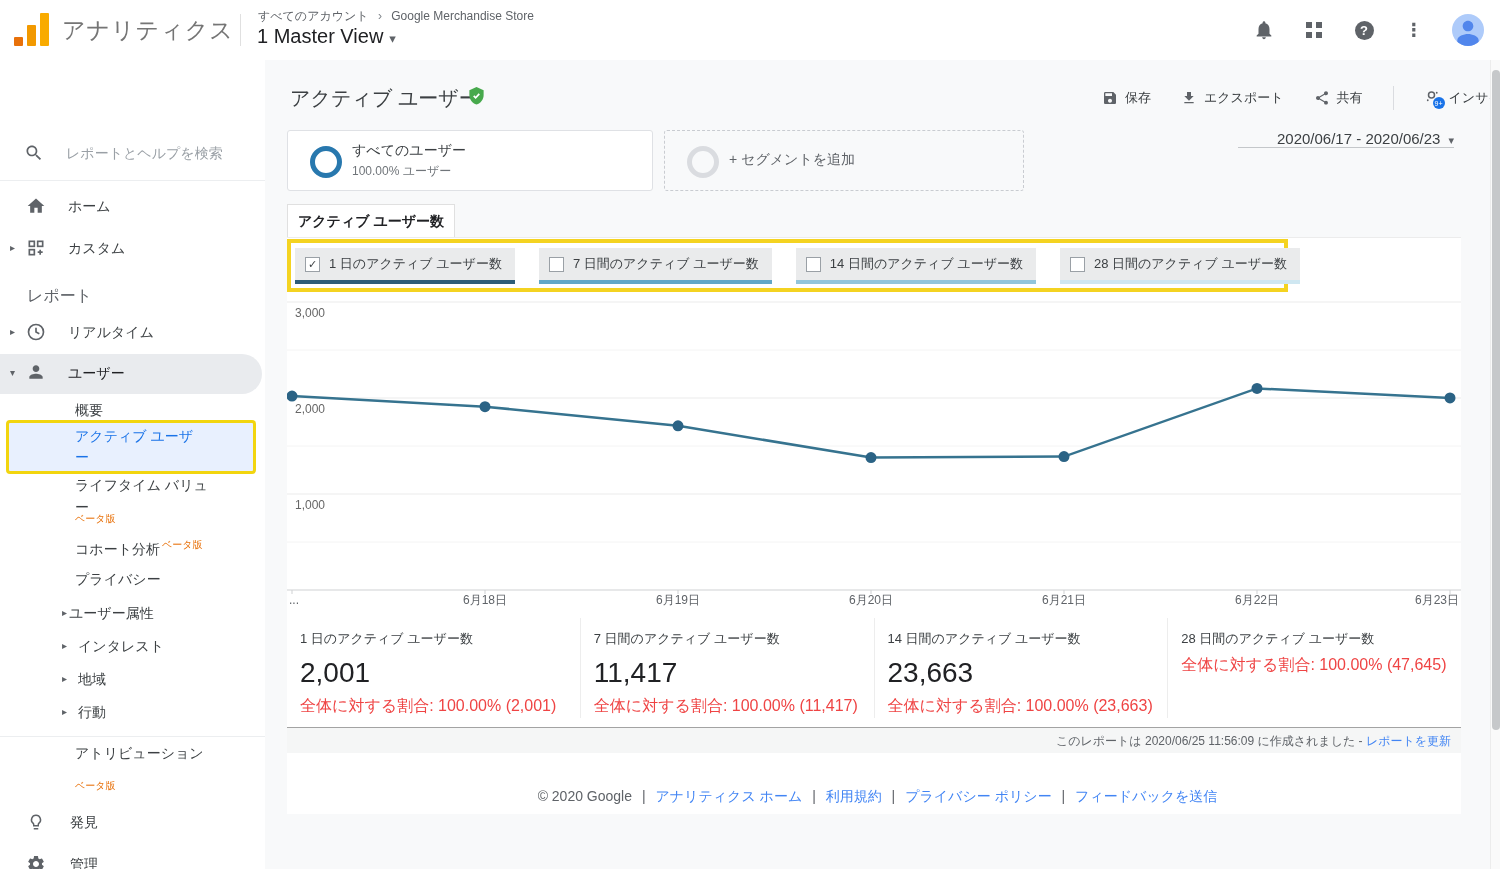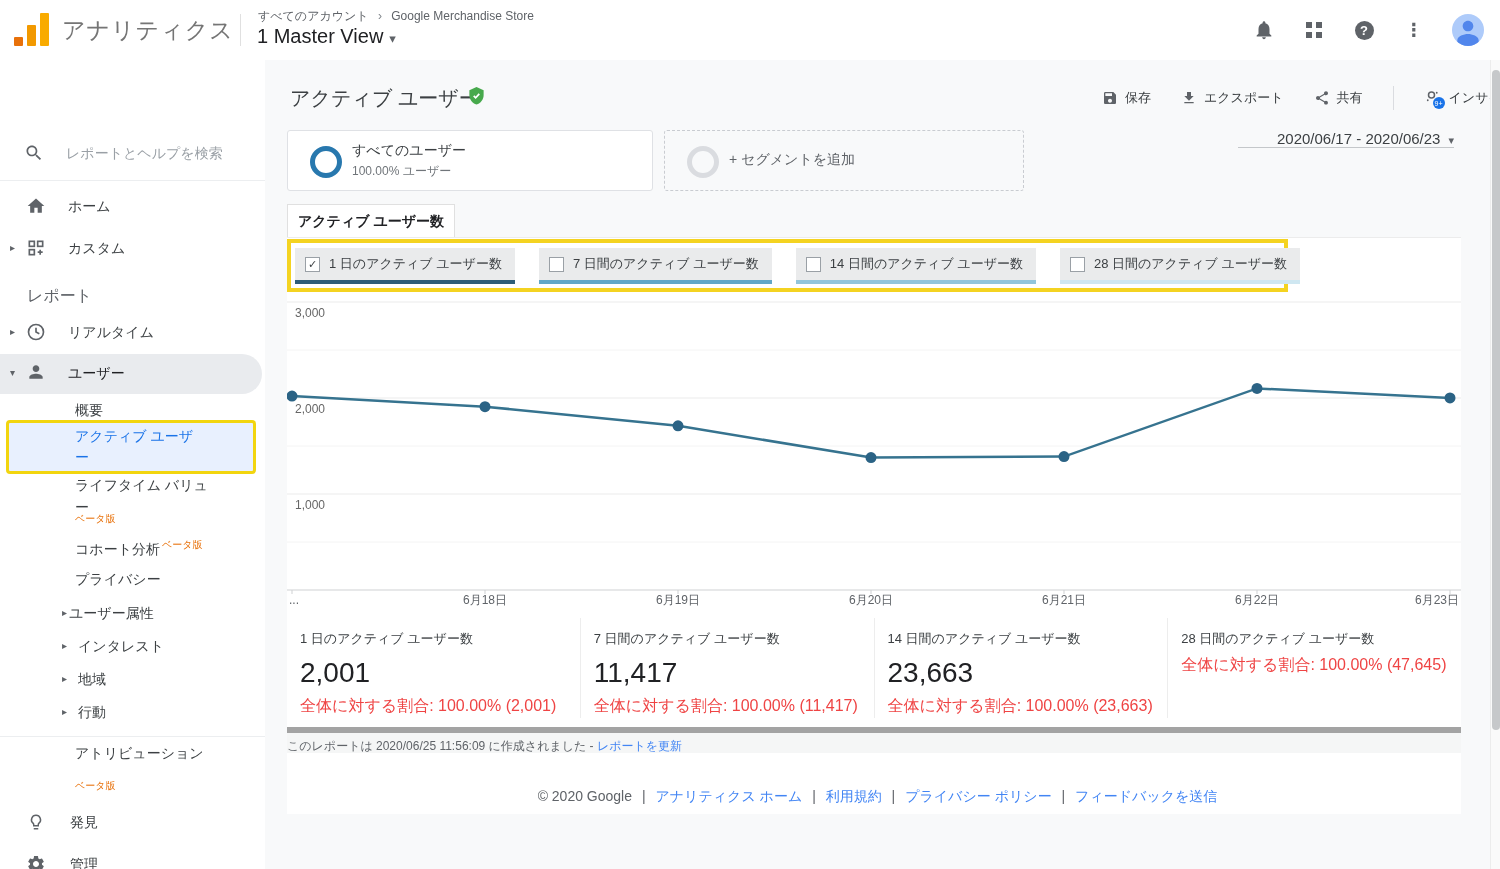--- a/index.html
+++ b/index.html
@@ -71,21 +71,21 @@
 
   .chart-wrap{position:absolute;left:22px;top:240px;width:1174px;height:310px;}
 
   .scorecards{position:absolute;left:22px;top:558px;width:1174px;height:100px;display:flex;}
   .scorecard{flex:1;padding:12px 0 0 13px;border-right:1px solid #ededed;box-sizing:border-box;}
   .scorecard:last-child{border-right:none;}
   .sc-label{font-size:13px;color:#3c4043;}
   .sc-value{font-size:28px;color:#202124;margin-top:9px;}
   .sc-share{font-size:16px;color:#ef4444;margin-top:7px;}
 
-  .note-row{position:absolute;left:22px;top:667px;width:1174px;height:26px;background:#f5f6f6;border-top:6px solid #a3a3a3;box-sizing:border-box;font-size:12px;color:#5f6368;line-height:26px;padding-right:10px;}
+  .note-row{position:absolute;left:22px;top:667px;width:1174px;height:26px;background:#f5f6f6;border-top:1px solid #a3a3a3;box-sizing:border-box;font-size:12px;color:#5f6368;text-align:right;line-height:26px;padding-right:10px;}
   .note-row a{color:#4285f4;text-decoration:none;cursor:pointer;}
 
   .footer{position:absolute;left:0;top:728px;width:1225px;text-align:center;font-size:14px;color:#5f6368;}
   .footer .flink{color:#4285f4;cursor:pointer;}
   .footer .fsep{margin:0 6px;color:#5f6368;}
 
   .scroll-track{left:1490px;top:60px;width:10px;height:809px;background:#fafafa;border-left:1px solid #ececec;box-sizing:border-box;}
   .scroll-thumb{position:absolute;left:1px;top:10px;width:8px;height:660px;background:#c6c8ca;border-radius:4px;}
 </style>
 </head>

